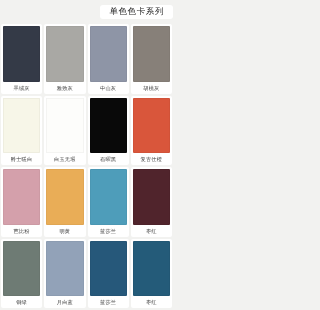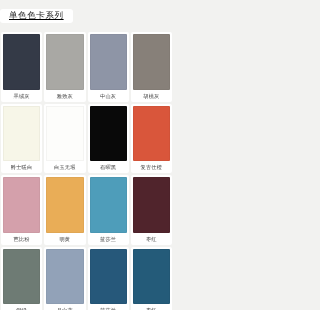--- a/index.html
+++ b/index.html
@@ -14,25 +14,24 @@
     overflow: hidden;
   }
   .page {
     position: relative;
     width: 173px;
     height: 310px;
     background: #f2f2f0;
     box-sizing: border-box;
   }
   .title-bar {
-    height: 32px;
+    height: 24px;
     display: flex;
     align-items: center;
-    justify-content: flex-start;
-    text-decoration: underline;
+    justify-content: flex-end;
   }
   .title-pill {
     background: #ffffff;
     border-radius: 3px;
     padding: 2px 9px 3px 9px;
     font-size: 8.5px;
     line-height: 1;
     color: #2a2a2a;
     letter-spacing: 0.6px;
     white-space: nowrap;

